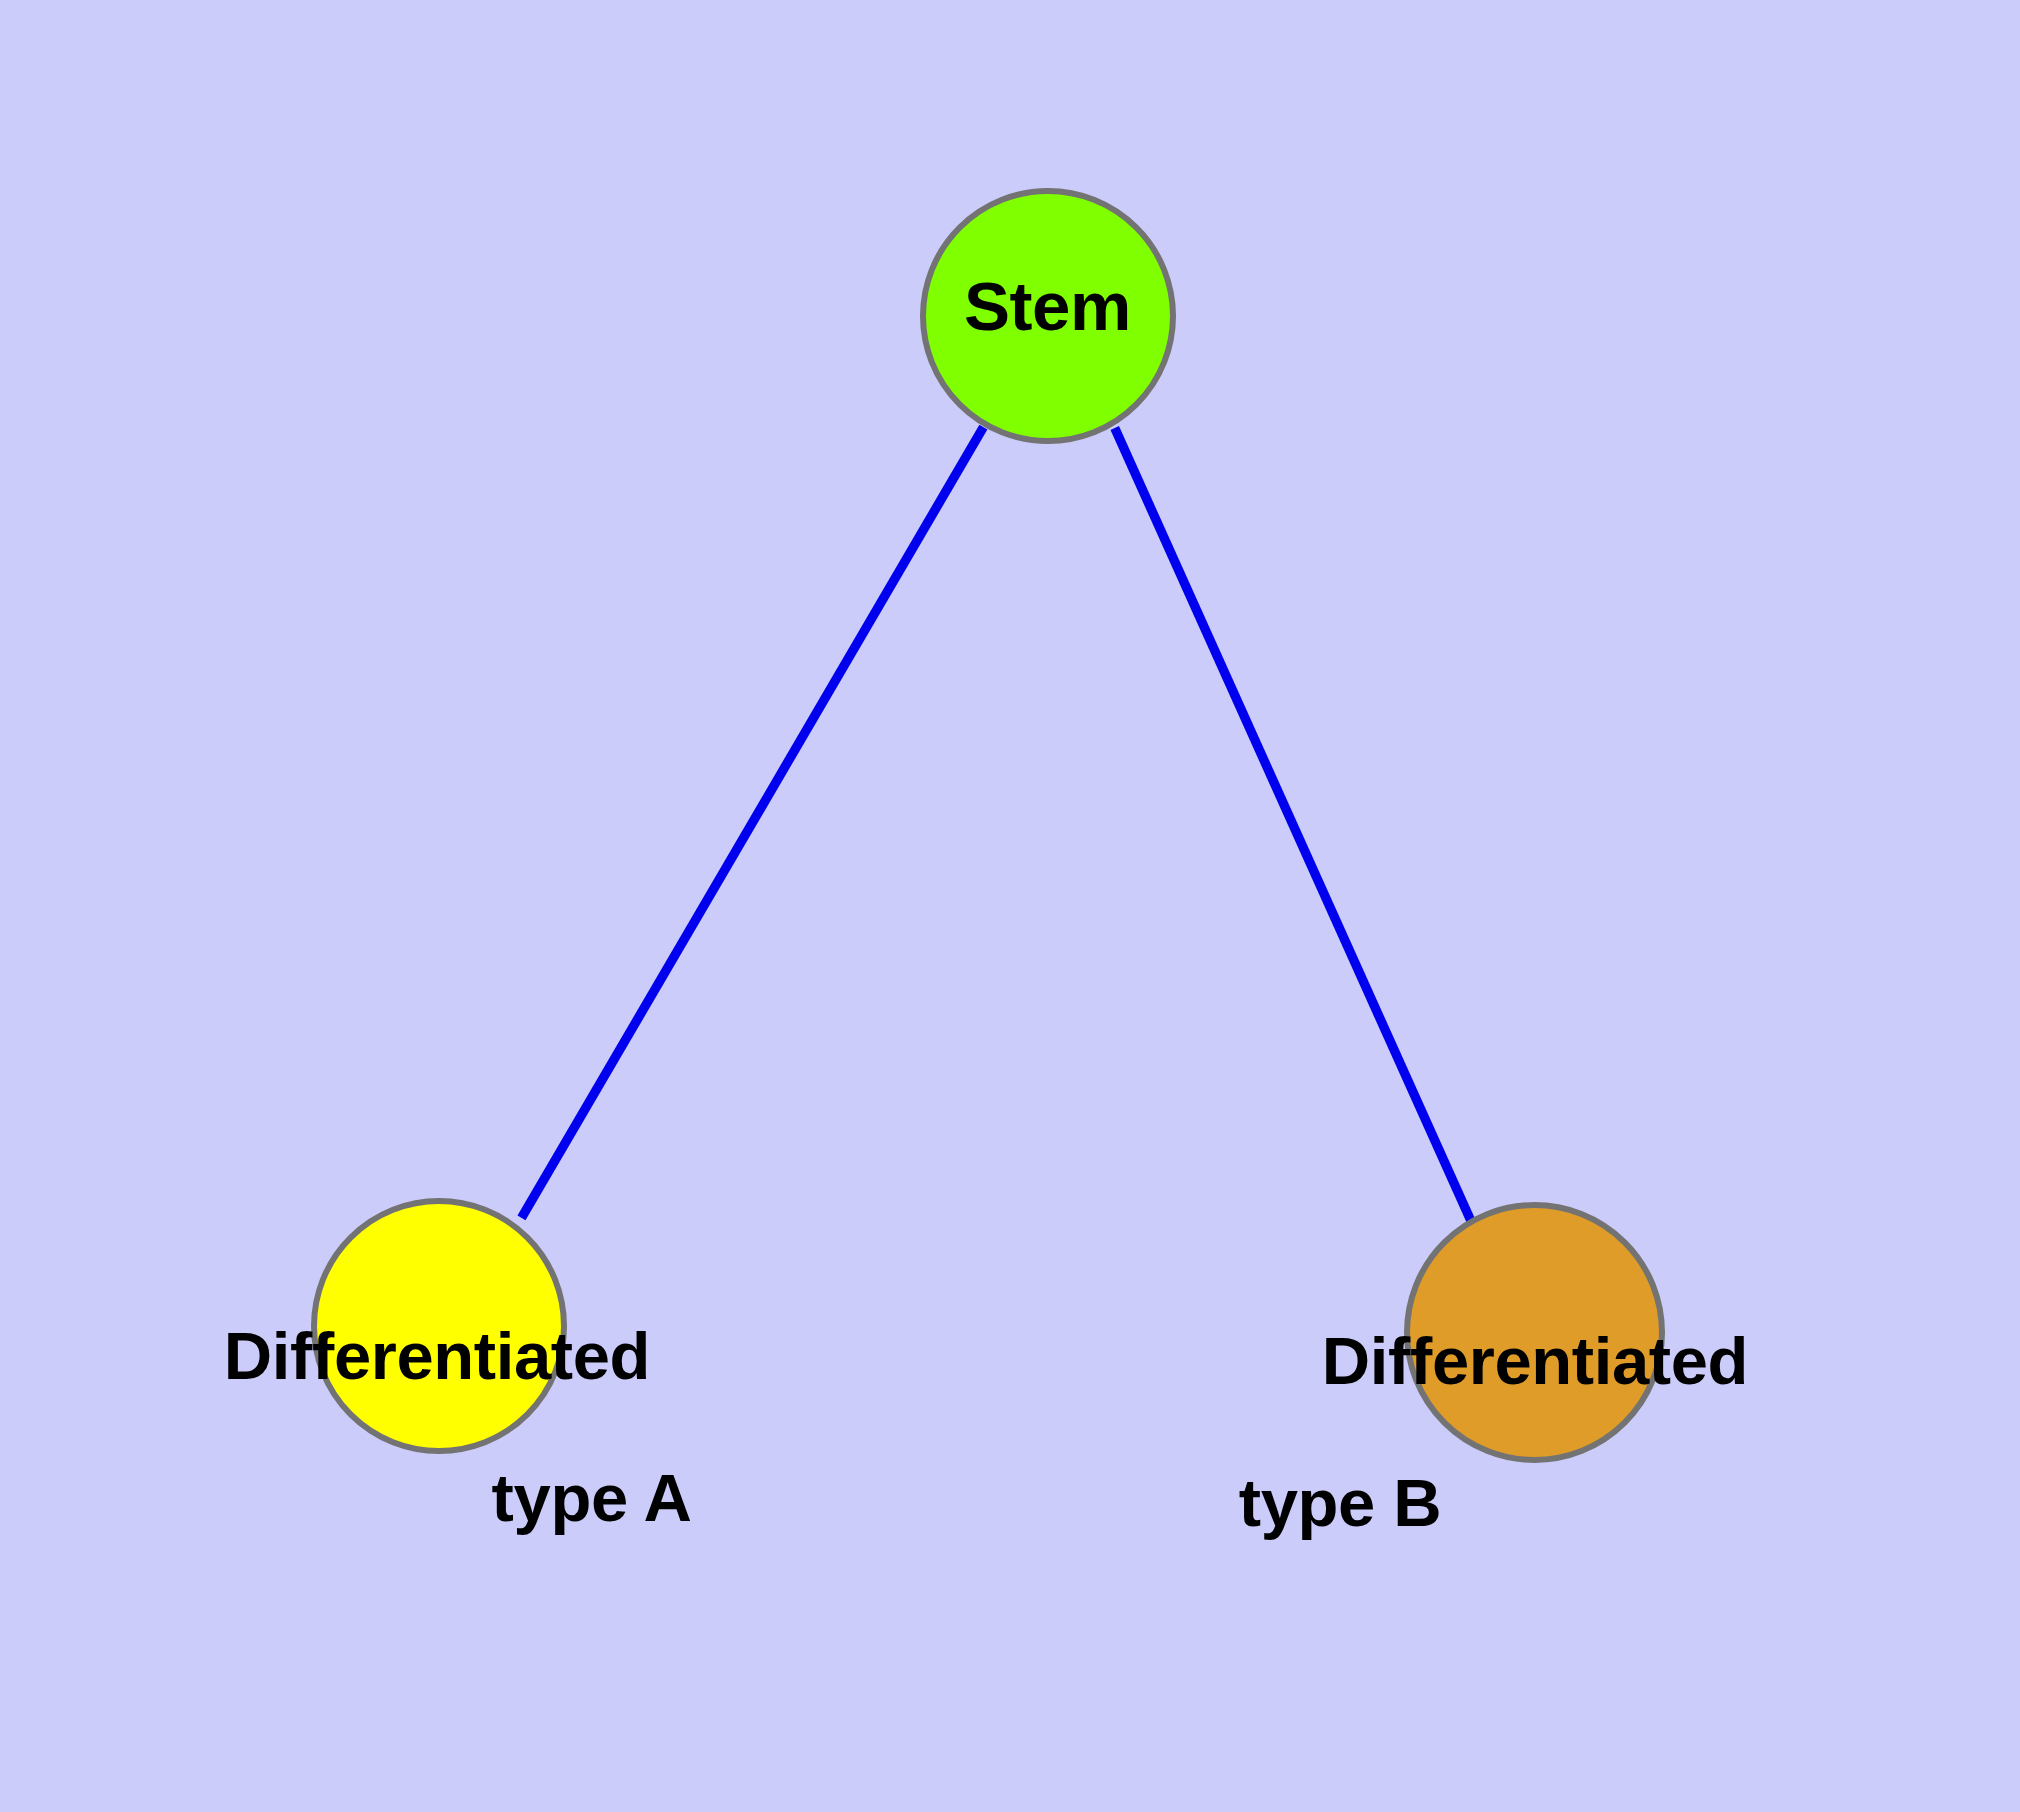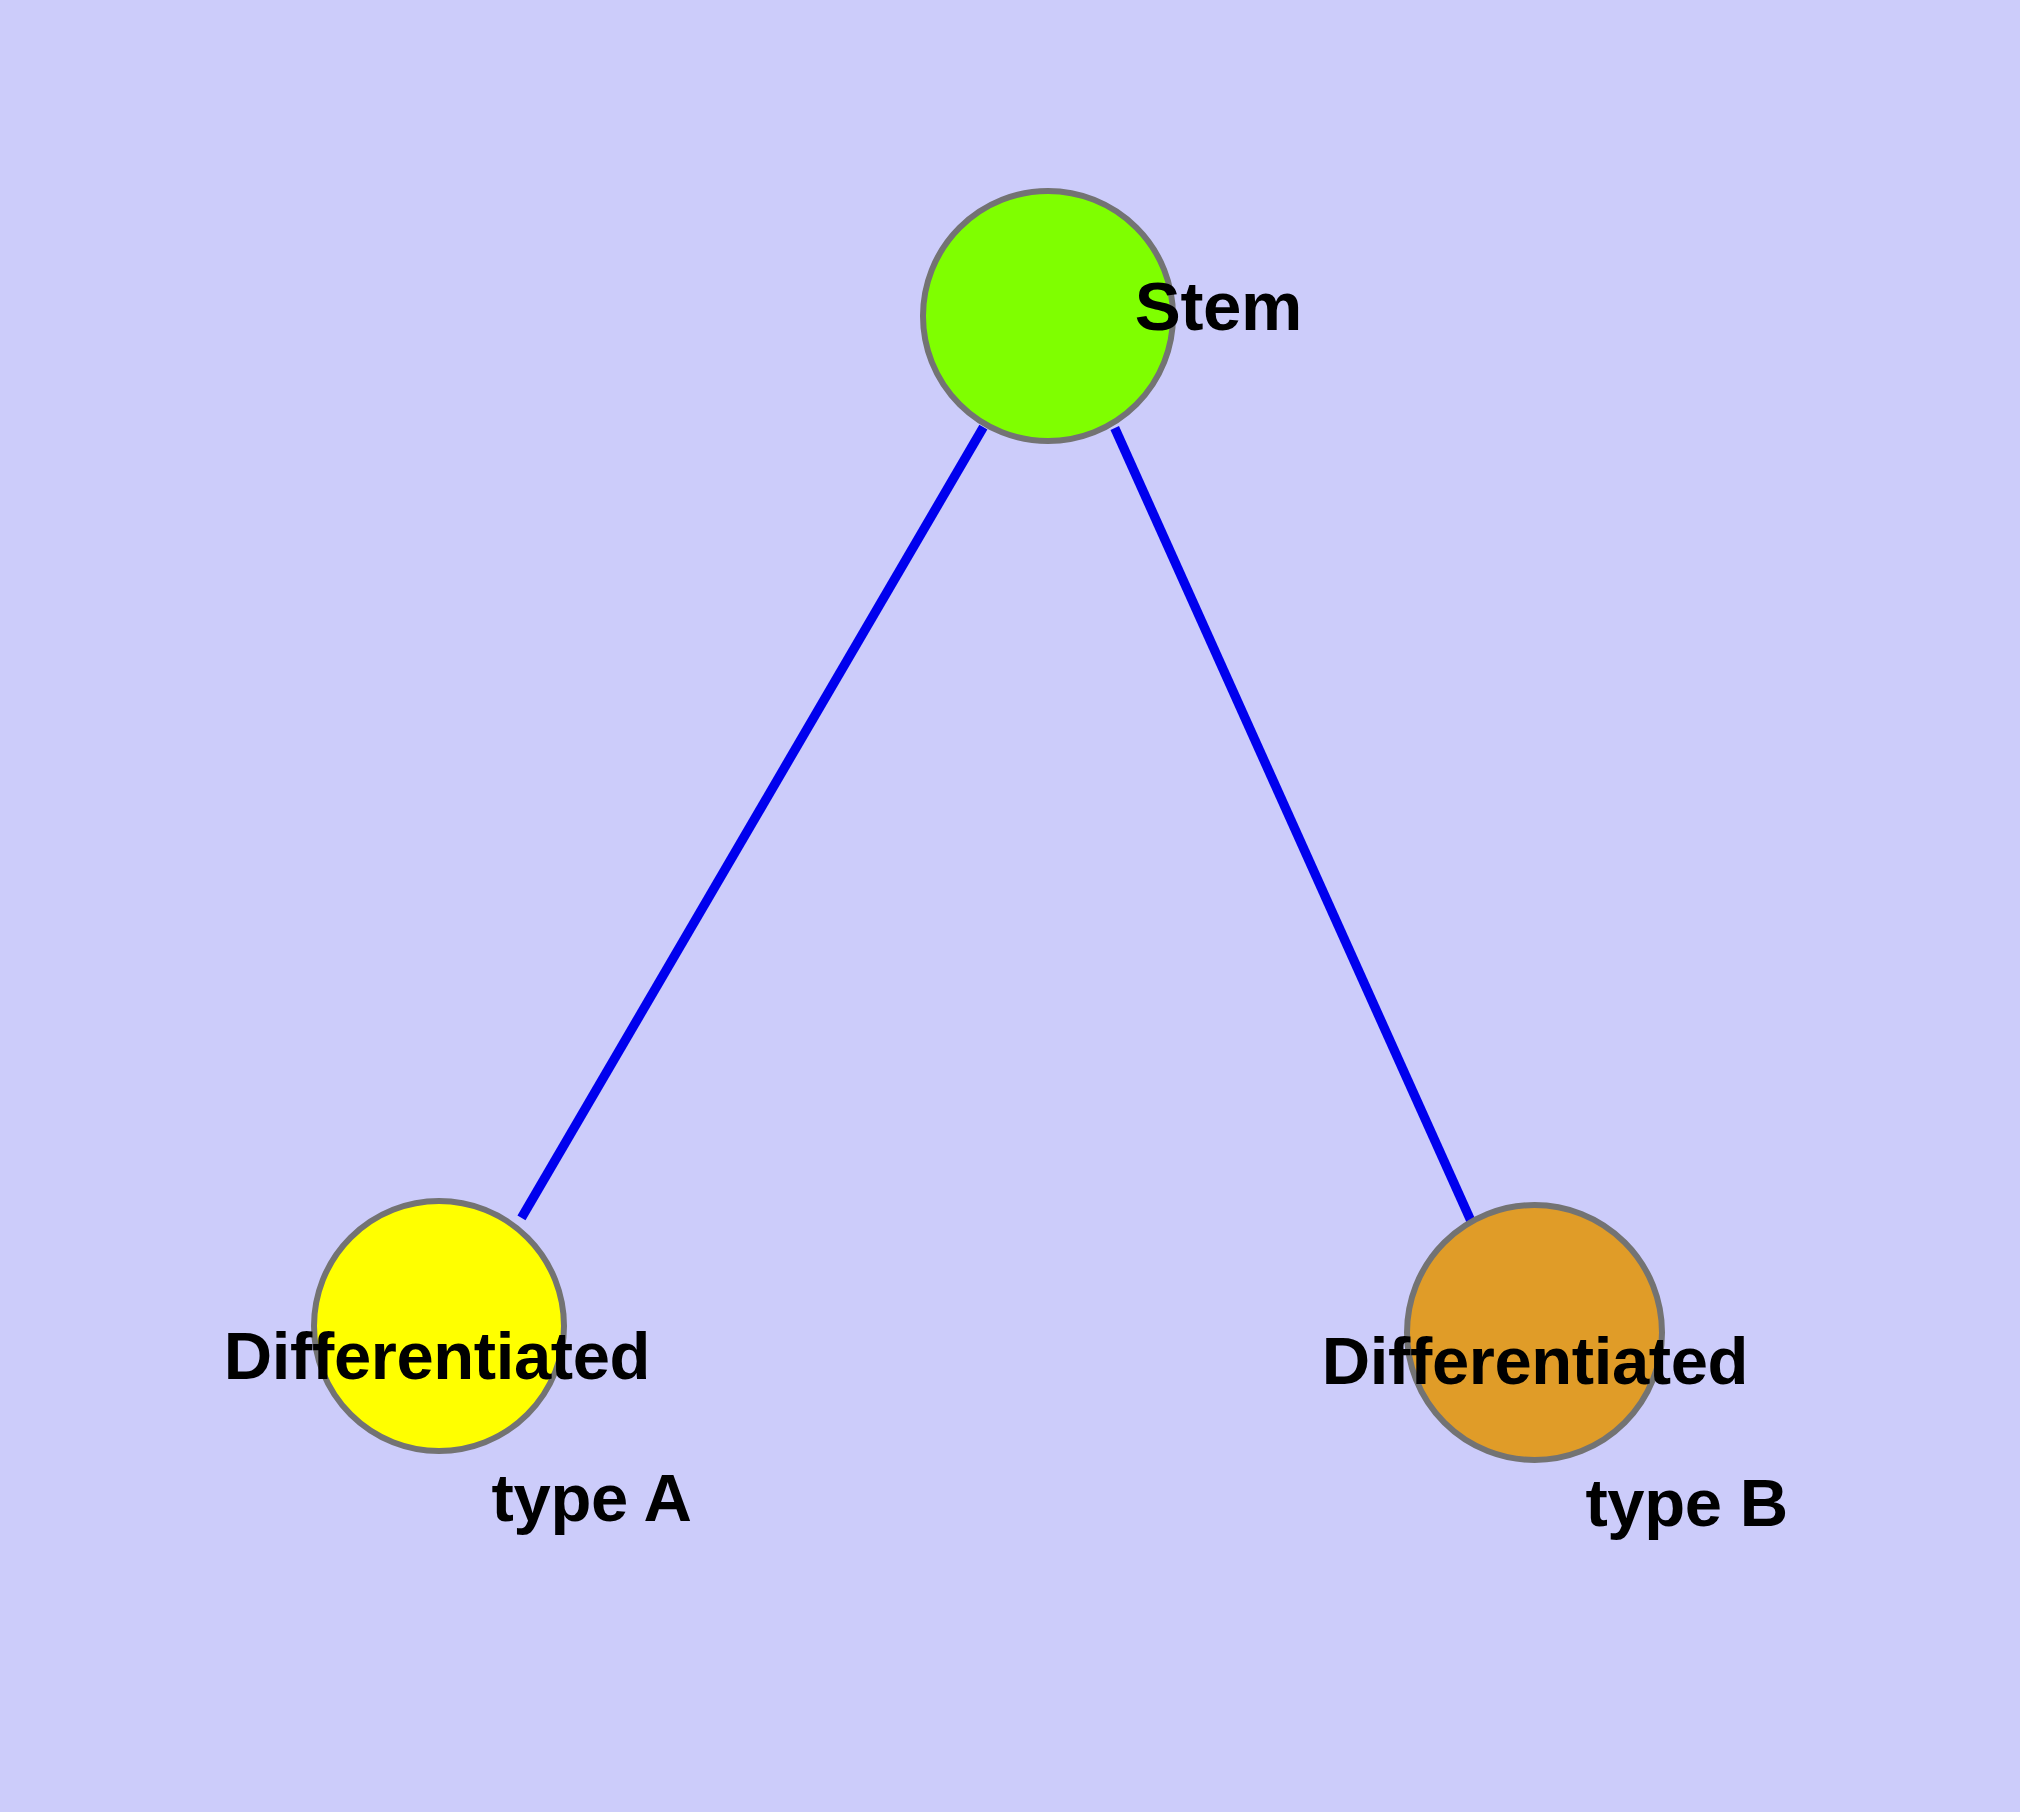--- a/index.html
+++ b/index.html
@@ -27,21 +27,21 @@
     height: 1812px;
   }
   .node {
     position: absolute;
     border-radius: 50%;
     box-sizing: border-box;
     border: 6px solid #737373;
   }
   .node-label {
     position: absolute;
-    text-align: right;
+    text-align: center;
     color: #000000;
     font-family: "Liberation Sans", sans-serif;
     font-weight: bold;
     white-space: pre;
     line-height: 1.06;
     letter-spacing: -0.4px;
     pointer-events: none;
   }
   #node-stem {
     left: 920px;
@@ -85,21 +85,21 @@
   }
   #label-diff-b {
     left: 1249px;
     top: 1254px;
     width: 549px;
     font-size: 67px;
     text-align: left;
   }
   #label-diff-b .line-2 {
     display: block;
-    text-align: right;
+    text-align: left;
     width: 549px;
     margin-left: -10.2px;
   }
 </style>
 </head>
 <body>
 
 <div id="graph-canvas" style="background: rgb(204, 204, 250);">
 
   <svg id="edge-layer" viewBox="0 0 2384 2138">

